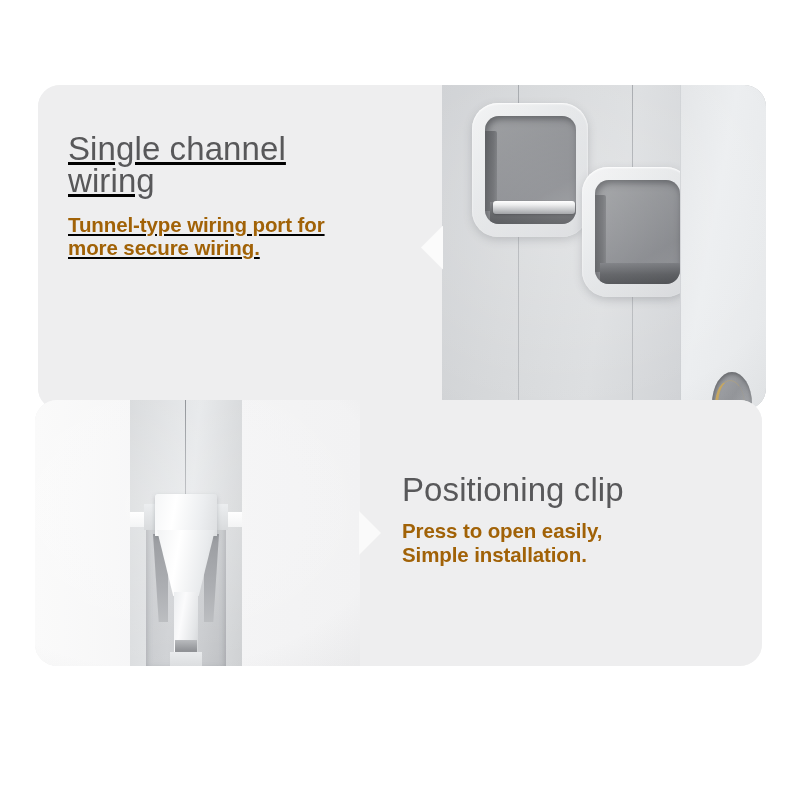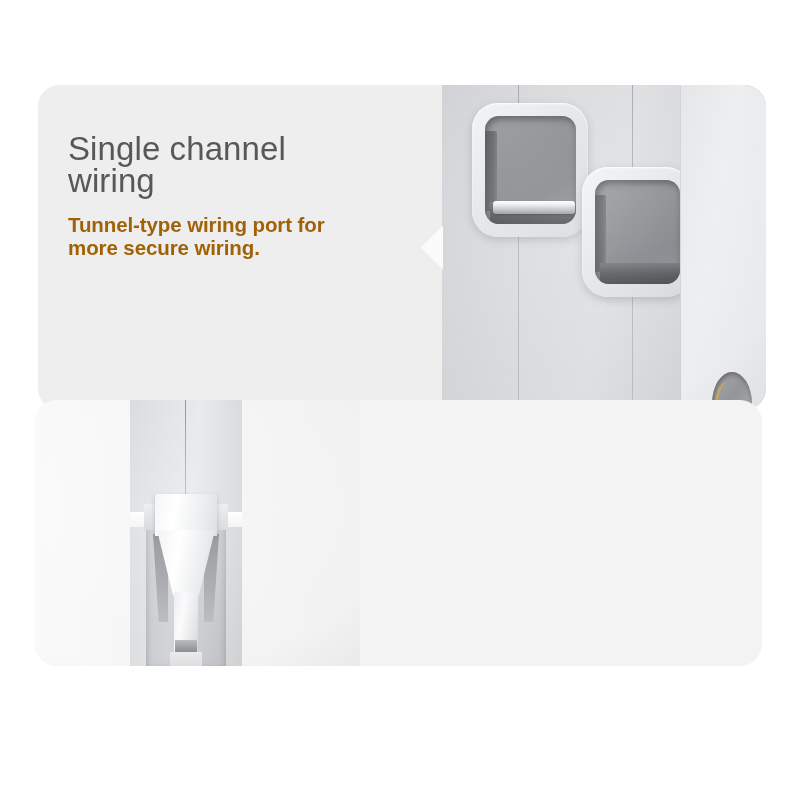--- a/index.html
+++ b/index.html
@@ -24,20 +24,21 @@
   .card-top {
     position: absolute;
     left: 38px;
     top: 85px;
     width: 728px;
     height: 325px;
     border-radius: 22px;
     overflow: hidden;
     display: flex;
     background: #eeeeef;
+    text-decoration: underline;
   }
 
   .card-top .text-pane {
     position: relative;
     width: 404px;
     height: 100%;
     background: #eeeeef;
     padding: 48px 0 0 30px;
     flex: 0 0 404px;
   }
@@ -396,16 +397,22 @@
           <span class="clip-head"></span>
           <span class="clip-funnel"></span>
           <span class="clip-tongue"></span>
           <span class="clip-tip"></span>
           <span class="clip-foot"></span>
         </div>
       </div>
       <span class="photo-vignette"></span>
     </div>
 
+    <div class="text-pane">
+      <span class="notch notch-right"></span>
+      <h2 class="headline">Positioning clip</h2>
+      <p class="subline">Press to open easily,
+Simple installation.</p>
+    </div>
 
   </section>
 
 </div>
 
 </body></html>

